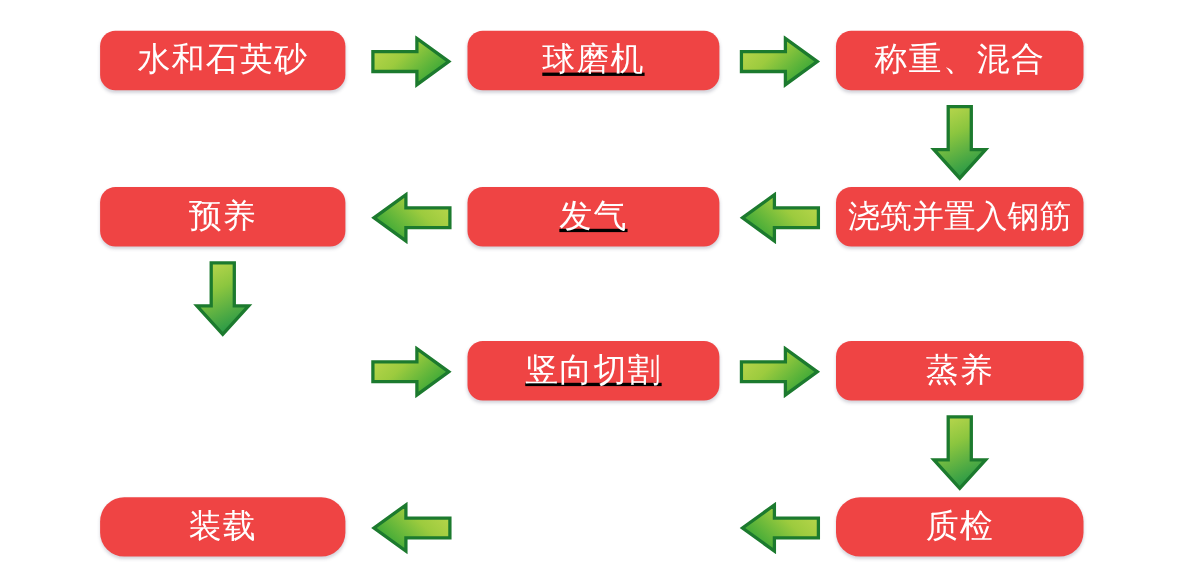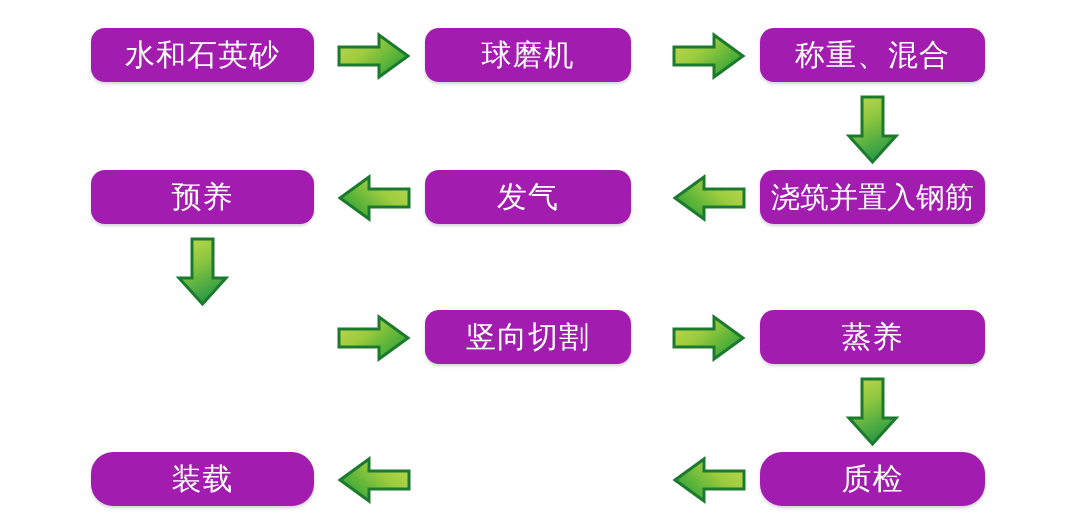--- a/index.html
+++ b/index.html
@@ -18,40 +18,40 @@
     overflow: hidden;
   }
 
   
   .node {
     position: absolute;
     display: flex;
     align-items: center;
     justify-content: center;
     box-sizing: border-box;
-    background: #a21caf;
+    background: #ef4444;
     border-radius: 14px;
     box-shadow: 0 2px 3px rgba(60,60,90,0.22);
   }
   .node-label {
     color: #ffffff;
     font-size: 30px;
     line-height: 1;
     letter-spacing: 1px;
     white-space: nowrap;
     font-weight: 400;
   }
   .node.wide .node-label {
     font-size: 29px;
     letter-spacing: 0px;
   }
 
   
   .col1 { left: 91px;  width: 223px; }
-  .col2 { left: 425px; width: 206px; }
+  .col2 { left: 425px; width: 229px; text-decoration: underline; }
   .col3 { left: 760px; width: 225px; }
 
   .row1 { top: 28px;  height: 54px; }
   .row2 { top: 170px; height: 54px; text-align: right; }
   .row3 { top: 310px; height: 54px; }
   .row4 { top: 452px; height: 54px; border-radius: 22px; }
 
   
   .arrow {
     position: absolute;

